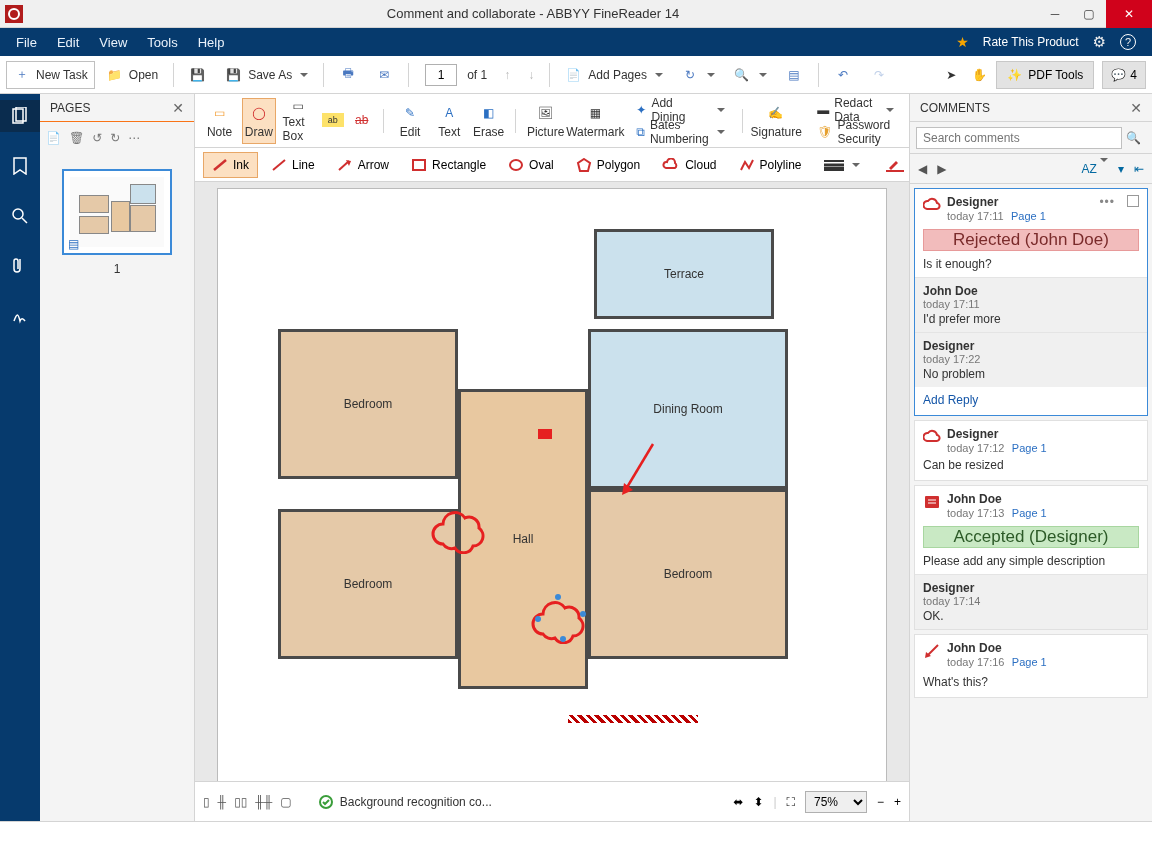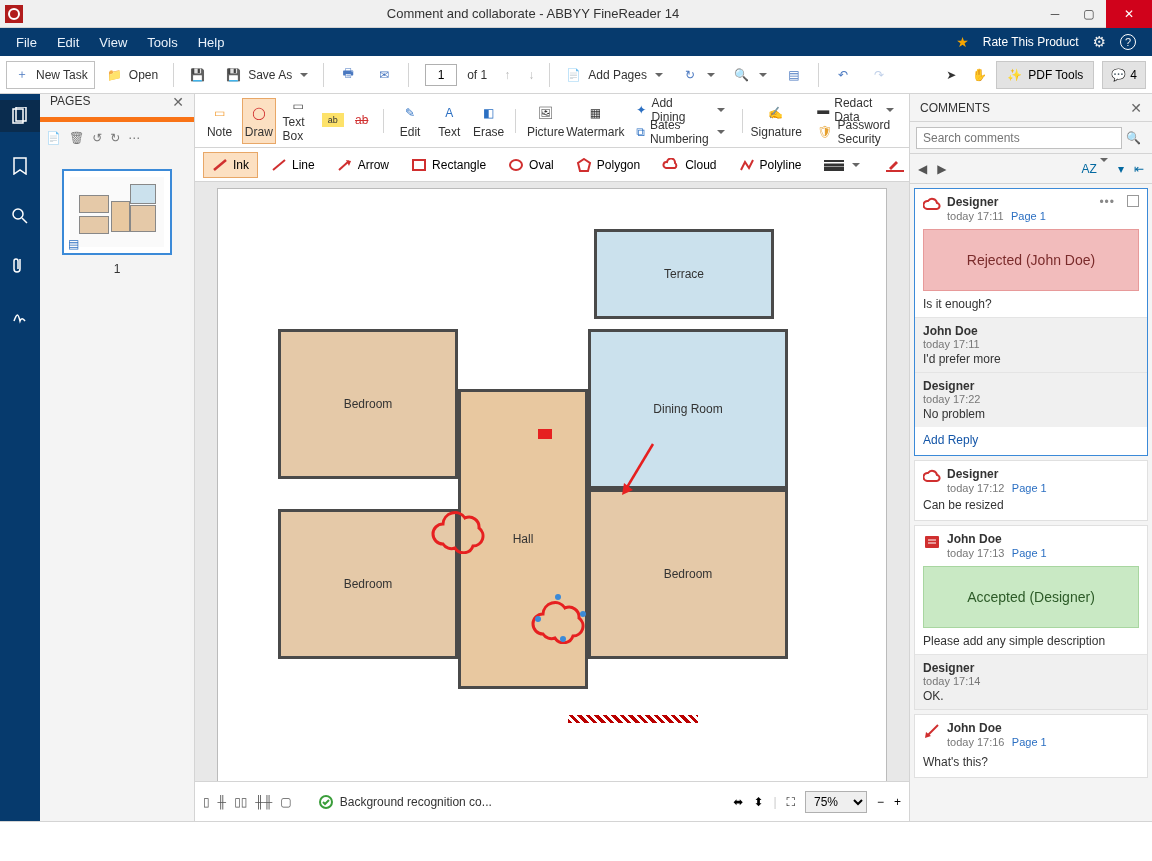--- a/index.html
+++ b/index.html
@@ -26,21 +26,21 @@
 .pgof{margin:0 6px;color:#333}
 .disab{opacity:.35}
 .grp-right{margin-left:auto;display:flex;align-items:center;gap:2px}
 .pdftools{background:#e3e3e3;height:28px;padding:0 10px;display:flex;align-items:center;gap:6px;border:1px solid #c8c8c8}
 .chatbtn{background:#e3e3e3;height:28px;padding:0 8px;display:flex;align-items:center;gap:4px;margin-left:6px;border:1px solid #c8c8c8}
 .body{display:flex;height:727px}
 .vsidebar{width:40px;background:#063a6d;display:flex;flex-direction:column;align-items:center;padding-top:6px;gap:18px}
 .vs-btn{width:40px;height:32px;display:flex;align-items:center;justify-content:center;color:#fff}
 .vs-btn.act{background:#0a2c4e}
 .pagespnl{width:155px;background:#f4f4f4;border-right:1px solid #d4d4d4;display:flex;flex-direction:column}
-.ph{height:28px;display:flex;align-items:flex-start;padding:0 10px;color:#333;border-bottom:5px solid #f97316;font-size:11px;justify-content:space-between}
+.ph{height:28px;display:flex;align-items:center;padding:0 10px;color:#333;border-bottom:1px solid #f97316;font-size:11px;justify-content:space-between}
 .ph-x{color:#666;font-size:14px}
 .pg-tb{height:32px;display:flex;align-items:center;padding:0 6px;gap:8px;color:#777}
 .pg-thumb{margin:16px auto 4px;width:108px;height:84px;background:#fff;border:1px solid #3b8ad8;outline:1px solid #3b8ad8;position:relative}
 .pg-thumb .flg{position:absolute;left:4px;bottom:2px;color:#2b6fc2;font-size:12px}
 .pg-num{text-align:center;margin-top:4px;color:#333}
 .center{flex:1;display:flex;flex-direction:column;background:#fff;min-width:0}
 .annotb{height:54px;border-bottom:1px solid #d4d4d4;display:flex;align-items:center;padding:0 8px;gap:6px}
 .atb-btn{display:flex;flex-direction:column;align-items:center;justify-content:center;width:48px;height:46px;color:#333;font-size:11px;border:1px solid transparent}
 .atb-btn.act{background:#fce0c2;border-color:#e8a767}
 .atb-ic{width:20px;height:20px;display:flex;align-items:center;justify-content:center;margin-bottom:2px}
@@ -78,21 +78,21 @@
 .card{background:#fff;border:1px solid #e0e0e0;margin:4px;padding:6px 8px 8px 8px}
 .card.sel{border:1px solid #3b8ad8}
 .chead{display:flex;align-items:flex-start;gap:6px}
 .cico{width:18px;height:18px;flex-shrink:0;margin-top:1px}
 .cmeta{flex:1}
 .cauth{font-weight:700;color:#333}
 .ctime{color:#777;font-size:11px}
 .cpage{color:#2b6fc2;font-size:11px;margin-left:4px}
 .chk{width:12px;height:12px;border:1px solid #999}
 .dots{color:#888;letter-spacing:1px;margin-right:6px}
-.status{margin:6px 0;padding:22px;text-align:center;border-radius:0;font-size:14px}
+.status{margin:6px 0;padding:0;text-align:center;border-radius:0;font-size:17px}
 .st-rej{background:#f2bcbc;border:1px solid #e79a9a;color:#7a2b2b}
 .st-acc{background:#c9e9c4;border:1px solid #a8d6a0;color:#2c5a27}
 .ctext{color:#333;margin-top:2px}
 .reply{background:#f0f0f0;border-top:1px solid #e4e4e4;padding:6px 8px}
 .reply .cauth{font-weight:700}
 .addr{color:#1456a8;margin-top:6px;display:inline-block}
 .thumb-mini{position:absolute;inset:6px;background:#fafafa}
 .thumb-room{position:absolute;border:1px solid #888}
 </style>
 </head>

